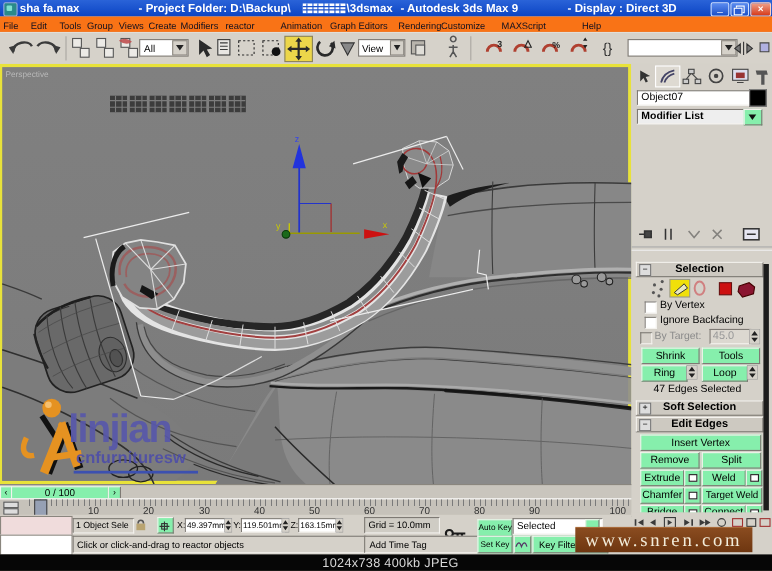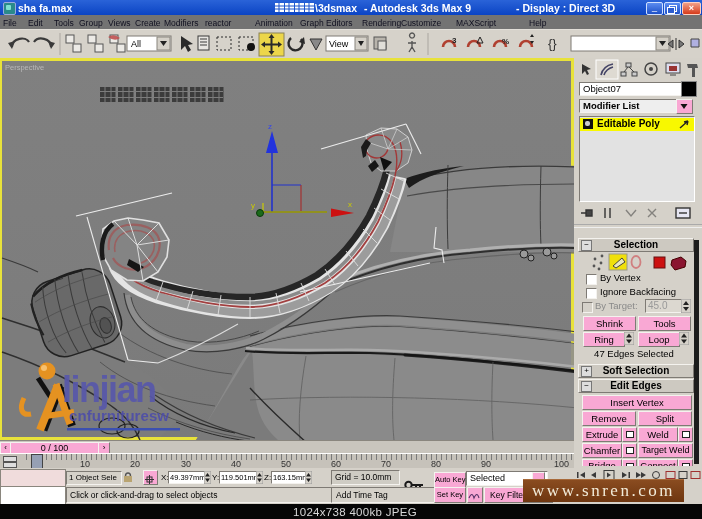--- a/index.html
+++ b/index.html
@@ -1,34 +1,35 @@
 <!DOCTYPE html>
 <html><head>
 <meta charset="utf-8">
 <style>
   html,body{margin:0;padding:0;}
   body{width:702px;height:519px;overflow:hidden;position:relative;
        font-family:"Liberation Sans",sans-serif;background:#d5d1c9;}
   .abs{position:absolute;}
-  .btn{background:#f9a8d4;border-top:1px solid #f4f2ee;border-left:1px solid #f4f2ee;
+  .btn{background:#86efac;border-top:1px solid #f4f2ee;border-left:1px solid #f4f2ee;
        border-bottom:1px solid #7e7a74;border-right:1px solid #7e7a74;}
   .sunk{background:#fff;border-top:1px solid #7e7a74;border-left:1px solid #7e7a74;
        border-bottom:1px solid #f4f2ee;border-right:1px solid #f4f2ee;}
   .t10{font-size:9.5px;color:#000;}
   .t9{font-size:9px;color:#000;} .t85{font-size:8.5px;color:#000;} .nw{white-space:nowrap;}
 </style>
 </head>
 <body>
 
 <div class="abs" style="left:0;top:0;width:702px;height:15px;
   background:linear-gradient(#2a63d8,#0b44c4);">
   <div class="abs" style="left:3px;top:2px;width:11px;height:11px;background:#2a8a8a;border:1px solid #9ad;border-radius:2px;">
     <div class="abs" style="left:2px;top:2px;width:5px;height:5px;background:#7ee0d0;border-radius:1px;"></div>
   </div>
   <div class="abs" style="left:18px;top:2px;color:#fff;font-weight:bold;font-size:10.5px;white-space:nowrap;">sha fa.max</div>
+  <div class="abs" style="left:126px;top:2px;color:#fff;font-weight:bold;font-size:10.5px;white-space:nowrap;">- Project Folder: D:\Backup\</div>
   <svg class="abs" style="left:275px;top:3px;" width="40" height="10">
     <g fill="#fff">
         <rect x="0" y="0" width="9" height="9"></rect>
         <rect x="10" y="0" width="9" height="9"></rect>
         <rect x="20" y="0" width="9" height="9"></rect>
         <rect x="30" y="0" width="9" height="9"></rect>
       </g>
     <g stroke="#1b52cc" stroke-width="1">
         <line x1="0" y1="3" x2="40" y2="3"></line>
         <line x1="0" y1="6" x2="40" y2="6"></line>
@@ -42,21 +43,21 @@
   <div class="abs" style="left:364px;top:2px;color:#fff;font-weight:bold;font-size:10.5px;white-space:nowrap;">- Autodesk 3ds Max 9</div>
   <div class="abs" style="left:516px;top:2px;color:#fff;font-weight:bold;font-size:10.5px;white-space:nowrap;">- Display : Direct 3D</div>
   <div class="abs" style="left:646px;top:2px;width:15px;height:11px;background:linear-gradient(#5b8cf0,#1d50c8);border:1px solid #cfe0ff;border-radius:2px;color:#fff;font-size:9px;text-align:center;line-height:8px;">_</div>
   <div class="abs" style="left:664px;top:2px;width:15px;height:11px;background:linear-gradient(#5b8cf0,#1d50c8);border:1px solid #cfe0ff;border-radius:2px;">
       <div style="position:absolute;left:4px;top:2px;width:6px;height:5px;border:1px solid #fff;"></div>
       <div style="position:absolute;left:2px;top:4px;width:6px;height:5px;border:1px solid #fff;background:#2a5cd0;"></div>
     </div>
   <div class="abs" style="left:682px;top:2px;width:17px;height:11px;background:linear-gradient(#f0a088,#d63a1a);border:1px solid #ffd0c0;border-radius:2px;color:#fff;font-size:9px;font-weight:bold;text-align:center;line-height:10px;">×</div>
 </div>
 
-<div class="abs" style="left:0;top:15px;width:702px;height:14px;background:#737373;border-bottom:1px solid #b8b4ac;">
+<div class="abs" style="left:0;top:15px;width:702px;height:14px;background:#f97316;border-bottom:1px solid #b8b4ac;">
   <div class="abs t85 nw" style="left:3px;top:3px;color:#101020;">File</div>
   <div class="abs t85 nw" style="left:28px;top:3px;color:#101020;">Edit</div>
   <div class="abs t85 nw" style="left:54px;top:3px;color:#101020;">Tools</div>
   <div class="abs t85 nw" style="left:79px;top:3px;color:#101020;">Group</div>
   <div class="abs t85 nw" style="left:108px;top:3px;color:#101020;">Views</div>
   <div class="abs t85 nw" style="left:135px;top:3px;color:#101020;">Create</div>
   <div class="abs t85 nw" style="left:164px;top:3px;color:#101020;">Modifiers</div>
   <div class="abs t85 nw" style="left:205px;top:3px;color:#101020;">reactor</div>
   <div class="abs t85 nw" style="left:255px;top:3px;color:#101020;">Animation</div>
   <div class="abs t85 nw" style="left:300px;top:3px;color:#101020;">Graph Editors</div>
@@ -384,30 +385,20 @@
 
   <div class="abs sunk t10" style="left:5px;top:24px;width:98px;height:12px;padding:0 0 0 3px;line-height:12px;">Object07</div>
   <div class="abs" style="left:107px;top:23px;width:14px;height:14px;background:#000;border:1px solid #888;"></div>
 
   <div class="abs sunk t10" style="left:5px;top:41px;width:100px;height:12px;background:#eee;padding:0 0 0 3px;line-height:12px;font-weight:bold;">Modifier List</div>
   <div class="abs btn" style="left:102px;top:41px;width:15px;height:13px;"></div>
   <svg class="abs" style="left:105px;top:45px;" width="10" height="7">
       <path d="M1.5,1 l7,0 l-3.5,5 z" fill="#111"></path>
     </svg>
 
-  <div class="abs" style="left:5px;top:58px;width:114px;height:84px;background:#e2e2e2;border:1px solid #7e7a74;border-bottom-color:#fff;border-right-color:#fff;">
-    <div class="abs" style="left:0;top:1px;width:114px;height:13px;background:#f8f800;">
-      <div class="abs" style="left:3px;top:1px;width:10px;height:10px;background:#111;"></div>
-      <div class="abs" style="left:5px;top:3px;width:5px;height:5px;background:#ccc;border-radius:2px;"></div>
-      <div class="abs" style="left:17px;top:0px;font-size:10px;font-weight:bold;color:#000;">Editable Poly</div>
-      <svg class="abs" style="left:98px;top:1px;" width="13" height="11">
-          <path d="M2,9 L10,2 M10,2 l-4,1 m4,-1 l-1,4" stroke="#222" stroke-width="1.4" fill="none"></path>
-        </svg>
-    </div>
-  </div>
 
   <svg class="abs" style="left:4px;top:146px;" width="120" height="18" viewBox="0 0 120 18">
     <g stroke="#333" stroke-width="1.4" fill="none">
       <path d="M3,9 l5,0 m0,-3 l6,0 l0,6 l-6,0 z" fill="#444"></path>
       <path d="M27,4 l0,10 m5,-10 l0,10"></path>
       <path d="M48,6 l5,6 l5,-6" opacity="0.5"></path>
       <path d="M70,5 l8,8 m0,-8 l-8,8" opacity="0.5"></path>
       <rect x="98" y="4" width="14" height="10" fill="#e6e6f2"></rect>
       <path d="M101,9 l8,0"></path>
     </g>
@@ -570,21 +561,21 @@
   <div class="abs sunk" style="left:271px;top:3px;width:34px;height:11px;line-height:11px;padding-left:1px;font-size:7.5px;white-space:nowrap;">163.15mm</div>
   <svg class="abs" style="left:305px;top:3px;" width="7" height="13">
       <rect width="7" height="13" fill="#d5d1c9" stroke="#999"></rect>
       <path d="M1,5.5 l5,0 l-2.5,-3.5 z M1,7.5 l5,0 l-2.5,3.5 z" fill="#222"></path>
     </svg>
   <div class="abs sunk" style="left:331px;top:2px;width:64px;height:13px;background:#cfccc4;line-height:13px;padding-left:3px;font-size:8.5px;white-space:nowrap;">Grid = 10.0mm</div>
   <svg class="abs" style="left:404px;top:10px;" width="20" height="15">
       <circle cx="4.5" cy="7" r="3.2" fill="none" stroke="#1a1a1a" stroke-width="2"></circle>
       <path d="M8,7 l11,0 m-3,0 l0,3.5 m-4,-3.5 l0,3.5" stroke="#1a1a1a" stroke-width="2"></path>
     </svg>
-  <div class="abs sunk" style="left:66px;top:19px;width:262px;height:14px;background:#d5d1c9;line-height:14px;padding-left:3px;font-size:8.5px;white-space:nowrap;">Click or click-and-drag to select objects</div>
+  <div class="abs sunk" style="left:66px;top:19px;width:262px;height:14px;background:#d5d1c9;line-height:14px;padding-left:3px;font-size:8.5px;white-space:nowrap;">Click or click-and-drag to reactor objects</div>
   <div class="abs sunk" style="left:331px;top:19px;width:98px;height:14px;background:#d5d1c9;line-height:14px;padding-left:4px;font-size:8.5px;white-space:nowrap;">Add Time Tag</div>
   <div class="abs btn nw" style="left:434px;top:4px;width:30px;height:14px;text-align:center;line-height:14px;font-size:7.5px;">Auto Key</div>
   <div class="abs sunk" style="left:466px;top:3px;width:77px;height:13px;line-height:13px;padding-left:3px;font-size:9px;">Selected</div>
   <div class="abs btn" style="left:532px;top:4px;width:11px;height:11px;"><svg width="9" height="9">
         <path d="M1,2 l7,0 l-3.5,5 z" fill="#111"></path>
       </svg></div>
   <div class="abs btn nw" style="left:434px;top:19px;width:30px;height:14px;text-align:center;line-height:14px;font-size:7.5px;">Set Key</div>
   <div class="abs btn" style="left:467px;top:19px;width:14px;height:14px;"><svg width="12" height="12">
         <path d="M1,8 q3,-7 5,0 q3,-7 5,0" fill="none" stroke="#536" stroke-width="1.1"></path>
       </svg></div>

